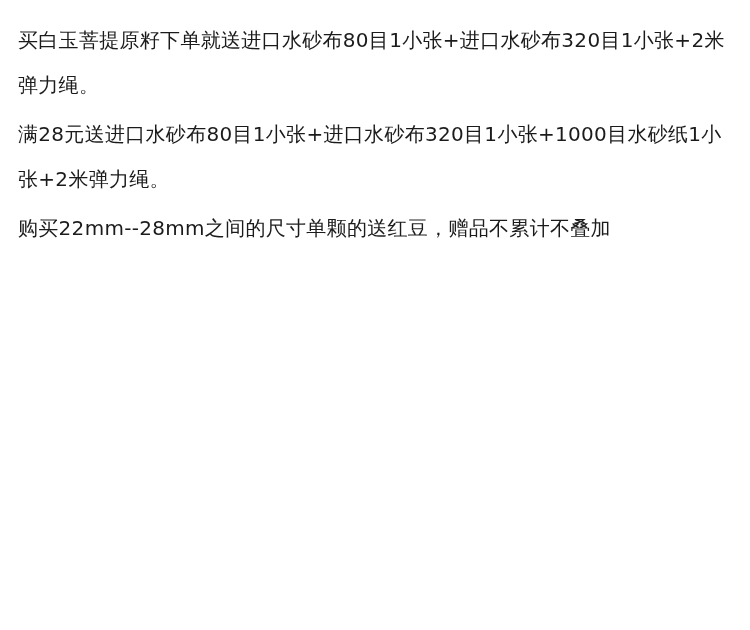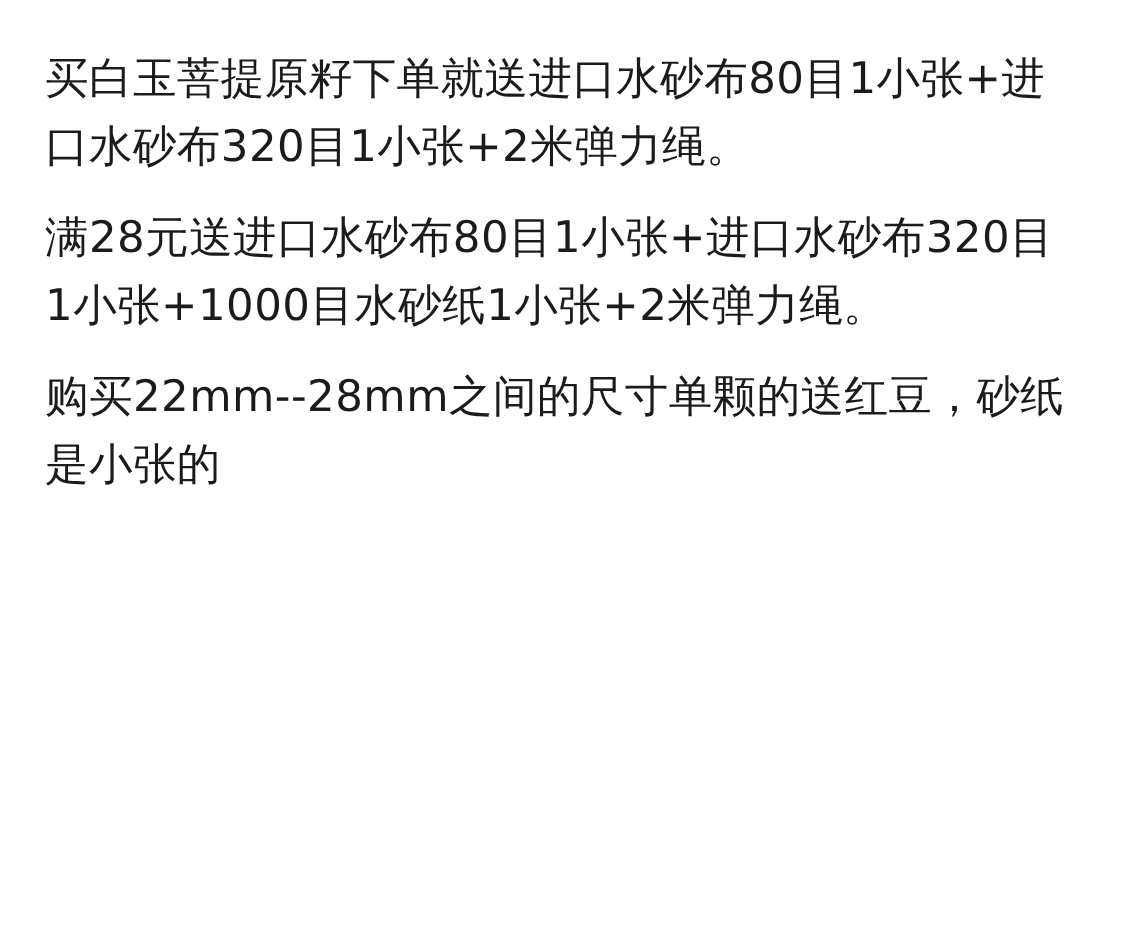--- a/index.html
+++ b/index.html
@@ -18,35 +18,35 @@
     box-sizing: border-box;
     width: 750px;
     height: 630px;
     padding: 14px 14px 0 14px;
     background: #ffffff;
   }
   .promo-block {
     margin: 0;
   }
   .promo-line {
-    font-size: 29px;
+    font-size: 20px;
     line-height: 45px;
     letter-spacing: 0.3px;
     white-space: pre-wrap;
     word-break: break-all;
     color: #1b1b1b;
-    margin: 16px;
+    margin: 4px;
   }
 </style>
 </head>
 <body>
 
 <div class="promo-sheet">
   <div class="promo-block">
     <p class="promo-line">买白玉菩提原籽下单就送进口水砂布80目1小张+进口水砂布320目1小张+2米弹力绳。</p>
   </div>
   <div class="promo-block">
     <p class="promo-line">满28元送进口水砂布80目1小张+进口水砂布320目1小张+1000目水砂纸1小张+2米弹力绳。</p>
   </div>
   <div class="promo-block">
-    <p class="promo-line">购买22mm--28mm之间的尺寸单颗的送红豆，砂纸是小张的</p>
+    <p class="promo-line">购买22mm--28mm之间的尺寸单颗的送红豆，赠品不累计不叠加</p>
   </div>
 </div>
 
 </body></html>

